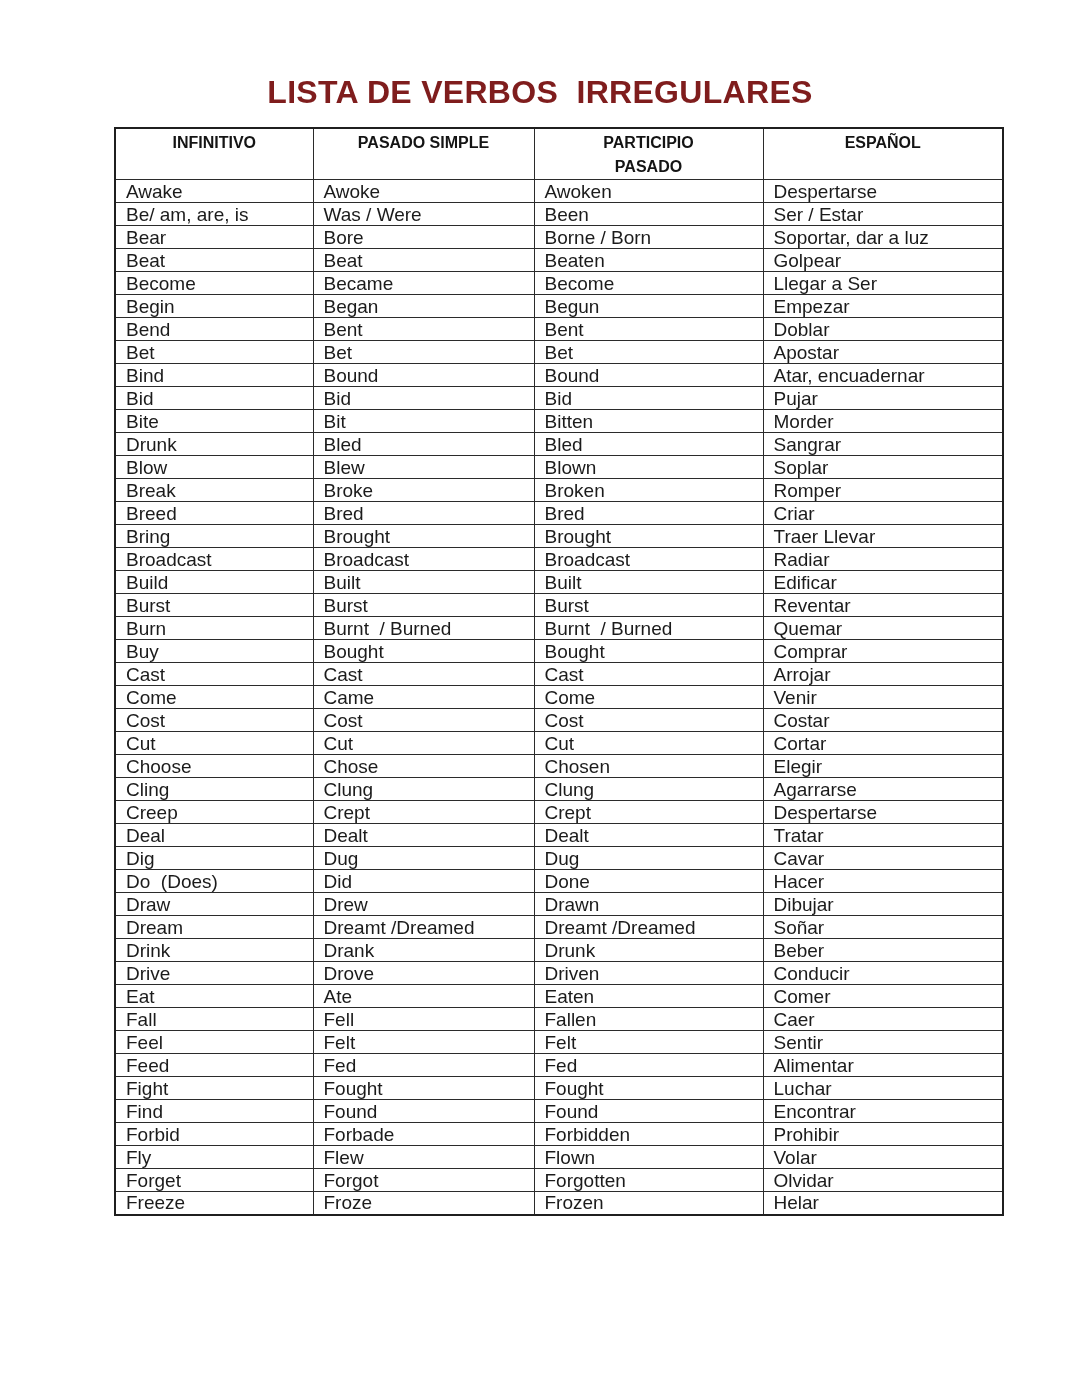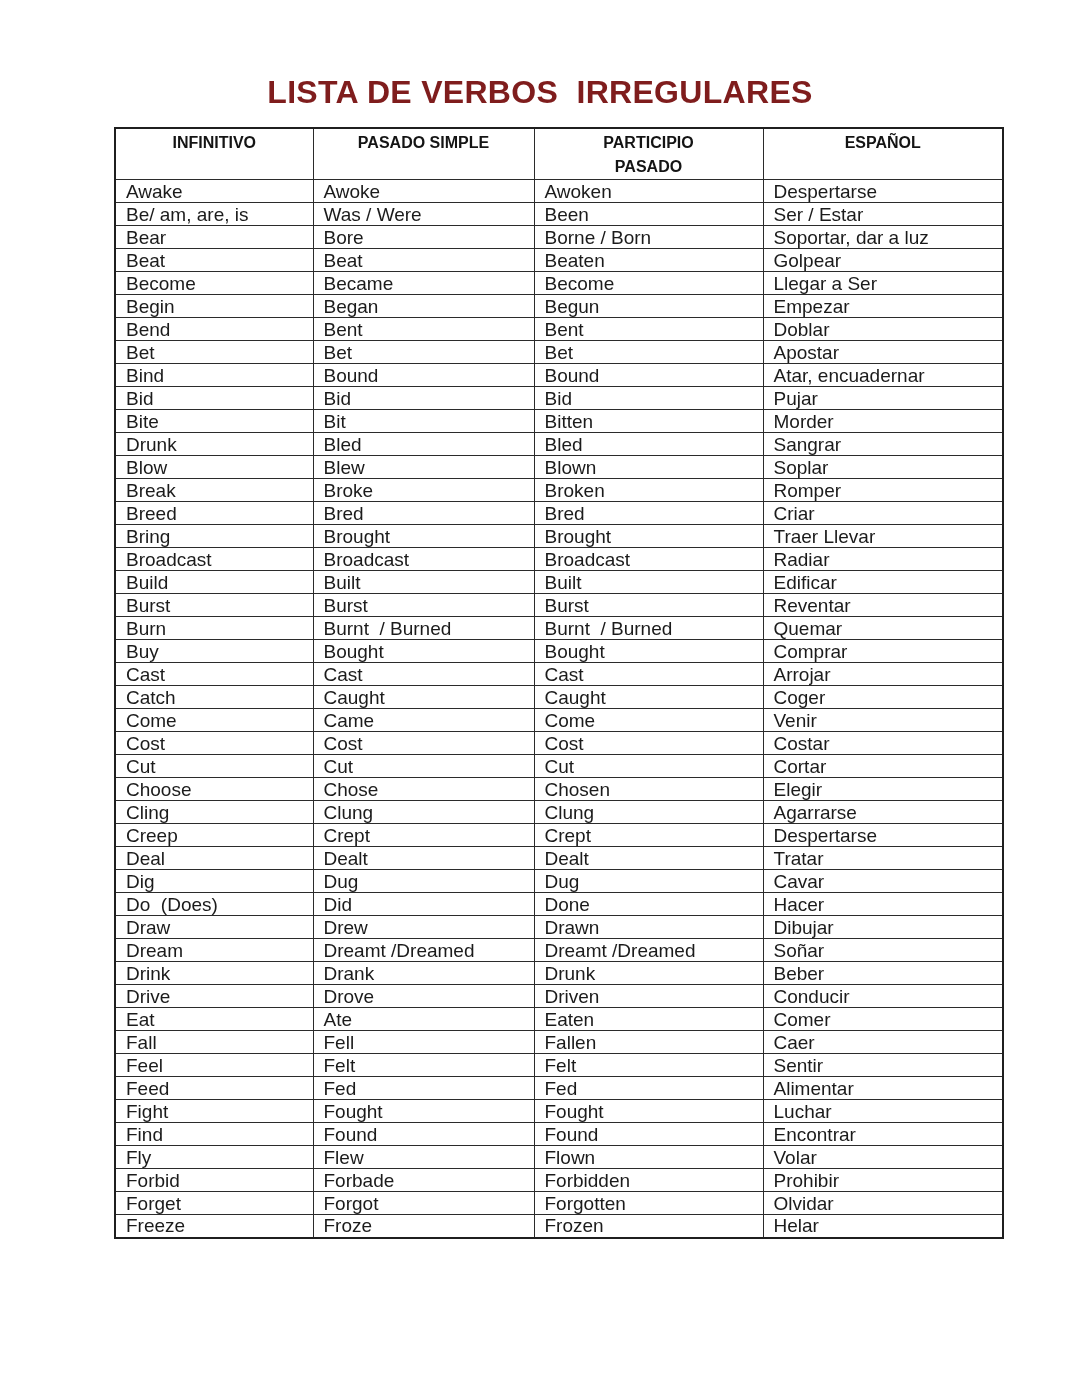--- a/index.html
+++ b/index.html
@@ -208,26 +208,20 @@
         <td>Bought</td>
         <td>Comprar</td>
       </tr>
       <tr>
         <td>Cast</td>
         <td>Cast</td>
         <td>Cast</td>
         <td>Arrojar</td>
       </tr>
       <tr>
-        <td>Catch</td>
-        <td>Caught</td>
-        <td>Caught</td>
-        <td>Coger</td>
-      </tr>
-      <tr>
         <td>Come</td>
         <td>Came</td>
         <td>Come</td>
         <td>Venir</td>
       </tr>
       <tr>
         <td>Cost</td>
         <td>Cost</td>
         <td>Cost</td>
         <td>Costar</td>
@@ -328,32 +322,32 @@
         <td>Fought</td>
         <td>Luchar</td>
       </tr>
       <tr>
         <td>Find</td>
         <td>Found</td>
         <td>Found</td>
         <td>Encontrar</td>
       </tr>
       <tr>
+        <td>Forbid</td>
+        <td>Forbade</td>
+        <td>Forbidden</td>
+        <td>Prohibir</td>
+      </tr>
+      <tr>
         <td>Fly</td>
         <td>Flew</td>
         <td>Flown</td>
         <td>Volar</td>
       </tr>
       <tr>
-        <td>Forbid</td>
-        <td>Forbade</td>
-        <td>Forbidden</td>
-        <td>Prohibir</td>
-      </tr>
-      <tr>
         <td>Forget</td>
         <td>Forgot</td>
         <td>Forgotten</td>
         <td>Olvidar</td>
       </tr>
       <tr>
         <td>Freeze</td>
         <td>Froze</td>
         <td>Frozen</td>
         <td>Helar</td>

